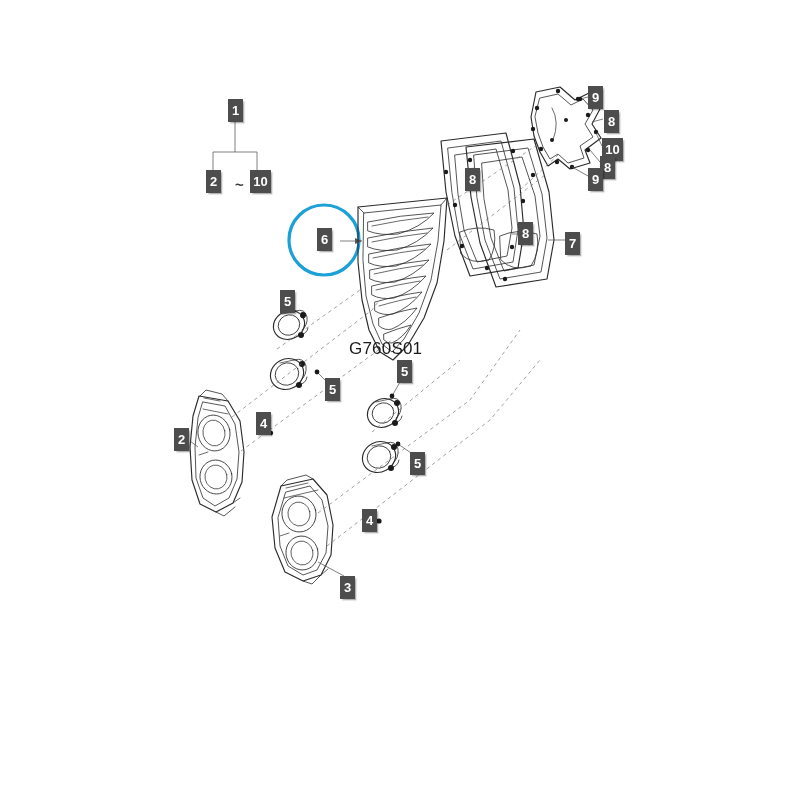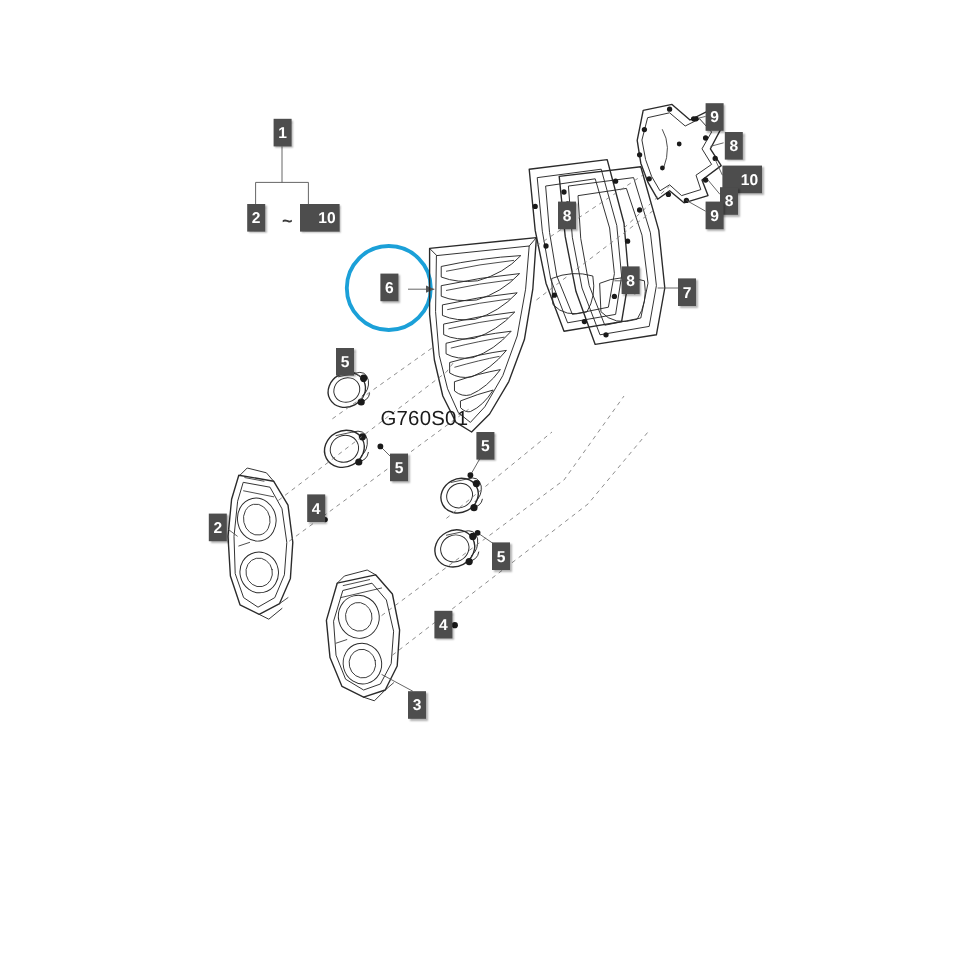--- a/index.html
+++ b/index.html
@@ -34,40 +34,41 @@
     font-weight: bold;
     line-height: 1;
     display: flex;
     align-items: center;
     justify-content: center;
     box-shadow: 1.5px 1.5px 1.5px rgba(0,0,0,0.30);
     letter-spacing: 0px;
     user-select: none;
   }
   .callout.w1 { width: 15px; height: 23px; }
-  .callout.w2 { width: 21px; height: 23px; padding-left: 12px; }
+  .callout.w2 { width: 21px; height: 23px; }
 
   .tilde {
     position: absolute;
     color: #3a3a3a;
     font-family: "Liberation Sans", sans-serif;
     font-size: 15px;
     font-weight: bold;
     line-height: 1;
     user-select: none;
   }
   .partcode {
     position: absolute;
     color: #1a1a1a;
     font-family: "Liberation Sans", sans-serif;
     font-size: 17px;
     letter-spacing: 0.2px;
     line-height: 1;
     white-space: nowrap;
     user-select: none;
+    margin-left: 32px;
   }
 </style>
 </head>
 <body>
 
 <div id="diagram-root">
 
   <svg id="diagram-svg" viewBox="0 0 800 800" xmlns="http://www.w3.org/2000/svg">
 
     <defs>

